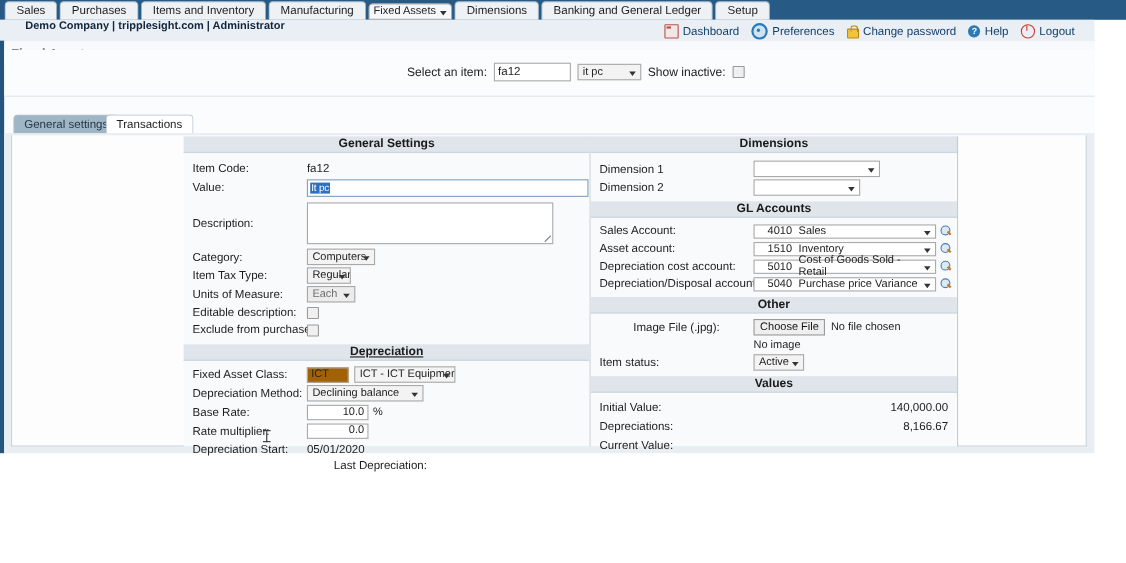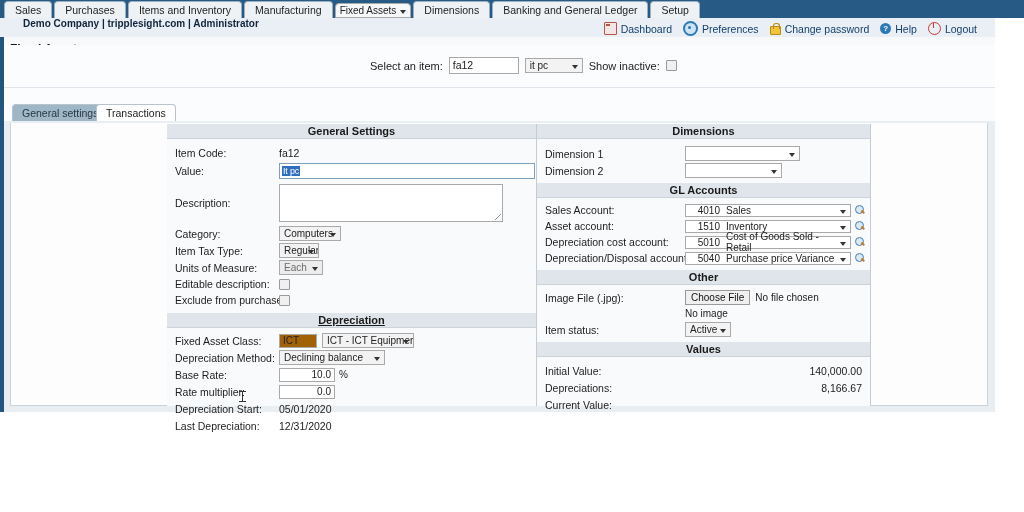--- a/index.html
+++ b/index.html
@@ -349,21 +349,21 @@
           <div class="row" style="height:17px;">
             <span class="lab">Rate multiplier:</span>
             <span class="numbox">0.0</span>
           </div>
 
           <div class="row" style="height:17px;">
             <span class="lab">Depreciation Start:</span>
             <span class="val">05/01/2020</span>
           </div>
 
-          <div class="row" style="height:17px;">
+          <div class="row" style="height:17px;flex-direction:column;">
             <span class="lab">Last Depreciation:</span>
             <span class="val">12/31/2020</span>
           </div>
         </div>
 
         <div class="colR">
 
           <div class="sechdr">Dimensions</div>
 
           <div class="row" style="margin-top:6px;height:17px;">
@@ -409,21 +409,21 @@
             <span class="lab">Depreciation/Disposal account:</span>
             <span class="acctsel">
               <span class="code">5040</span>
               <span>Purchase price Variance</span>
             </span>
             <span class="mag"></span>
           </div>
 
           <div class="sechdr" style="margin-top:4px;">Other</div>
 
-          <div class="row" style="margin-top:4px;height:17px;">
+          <div class="row" style="margin-top:4px;height:17px;text-align:center;">
             <span class="lab">Image File (.jpg):</span>
             <span class="choosefile">Choose File</span>
             <span style="margin-left:5px;font-size:10px;color:#222;">No file chosen</span>
           </div>
 
           <div class="row" style="height:15px;">
             <span class="lab"></span>
             <span style="font-size:10px;color:#222;">No image</span>
           </div>
 

